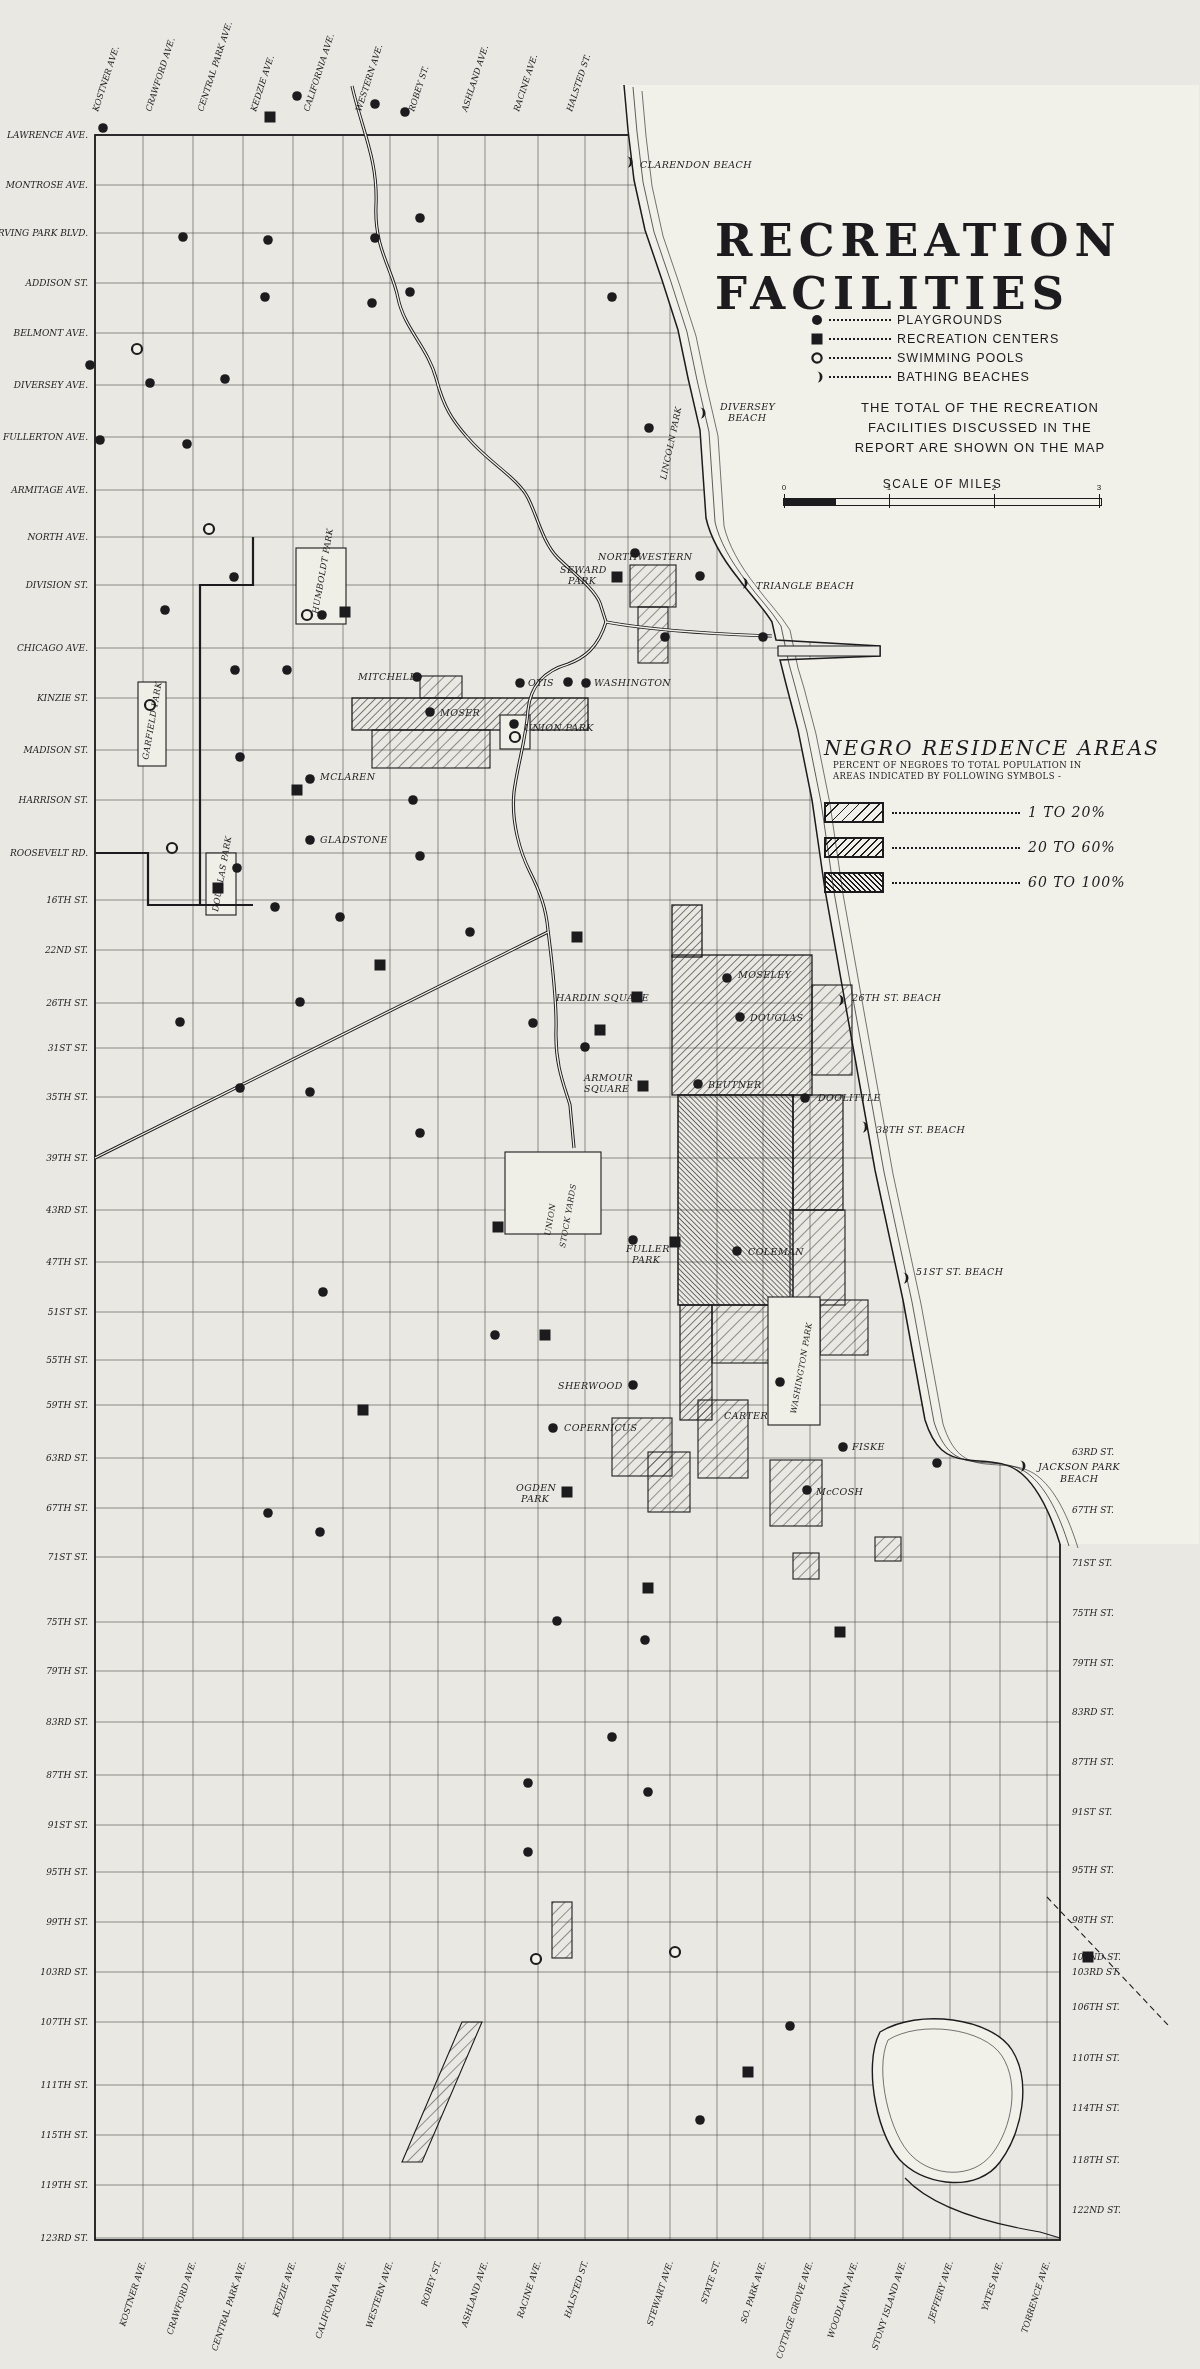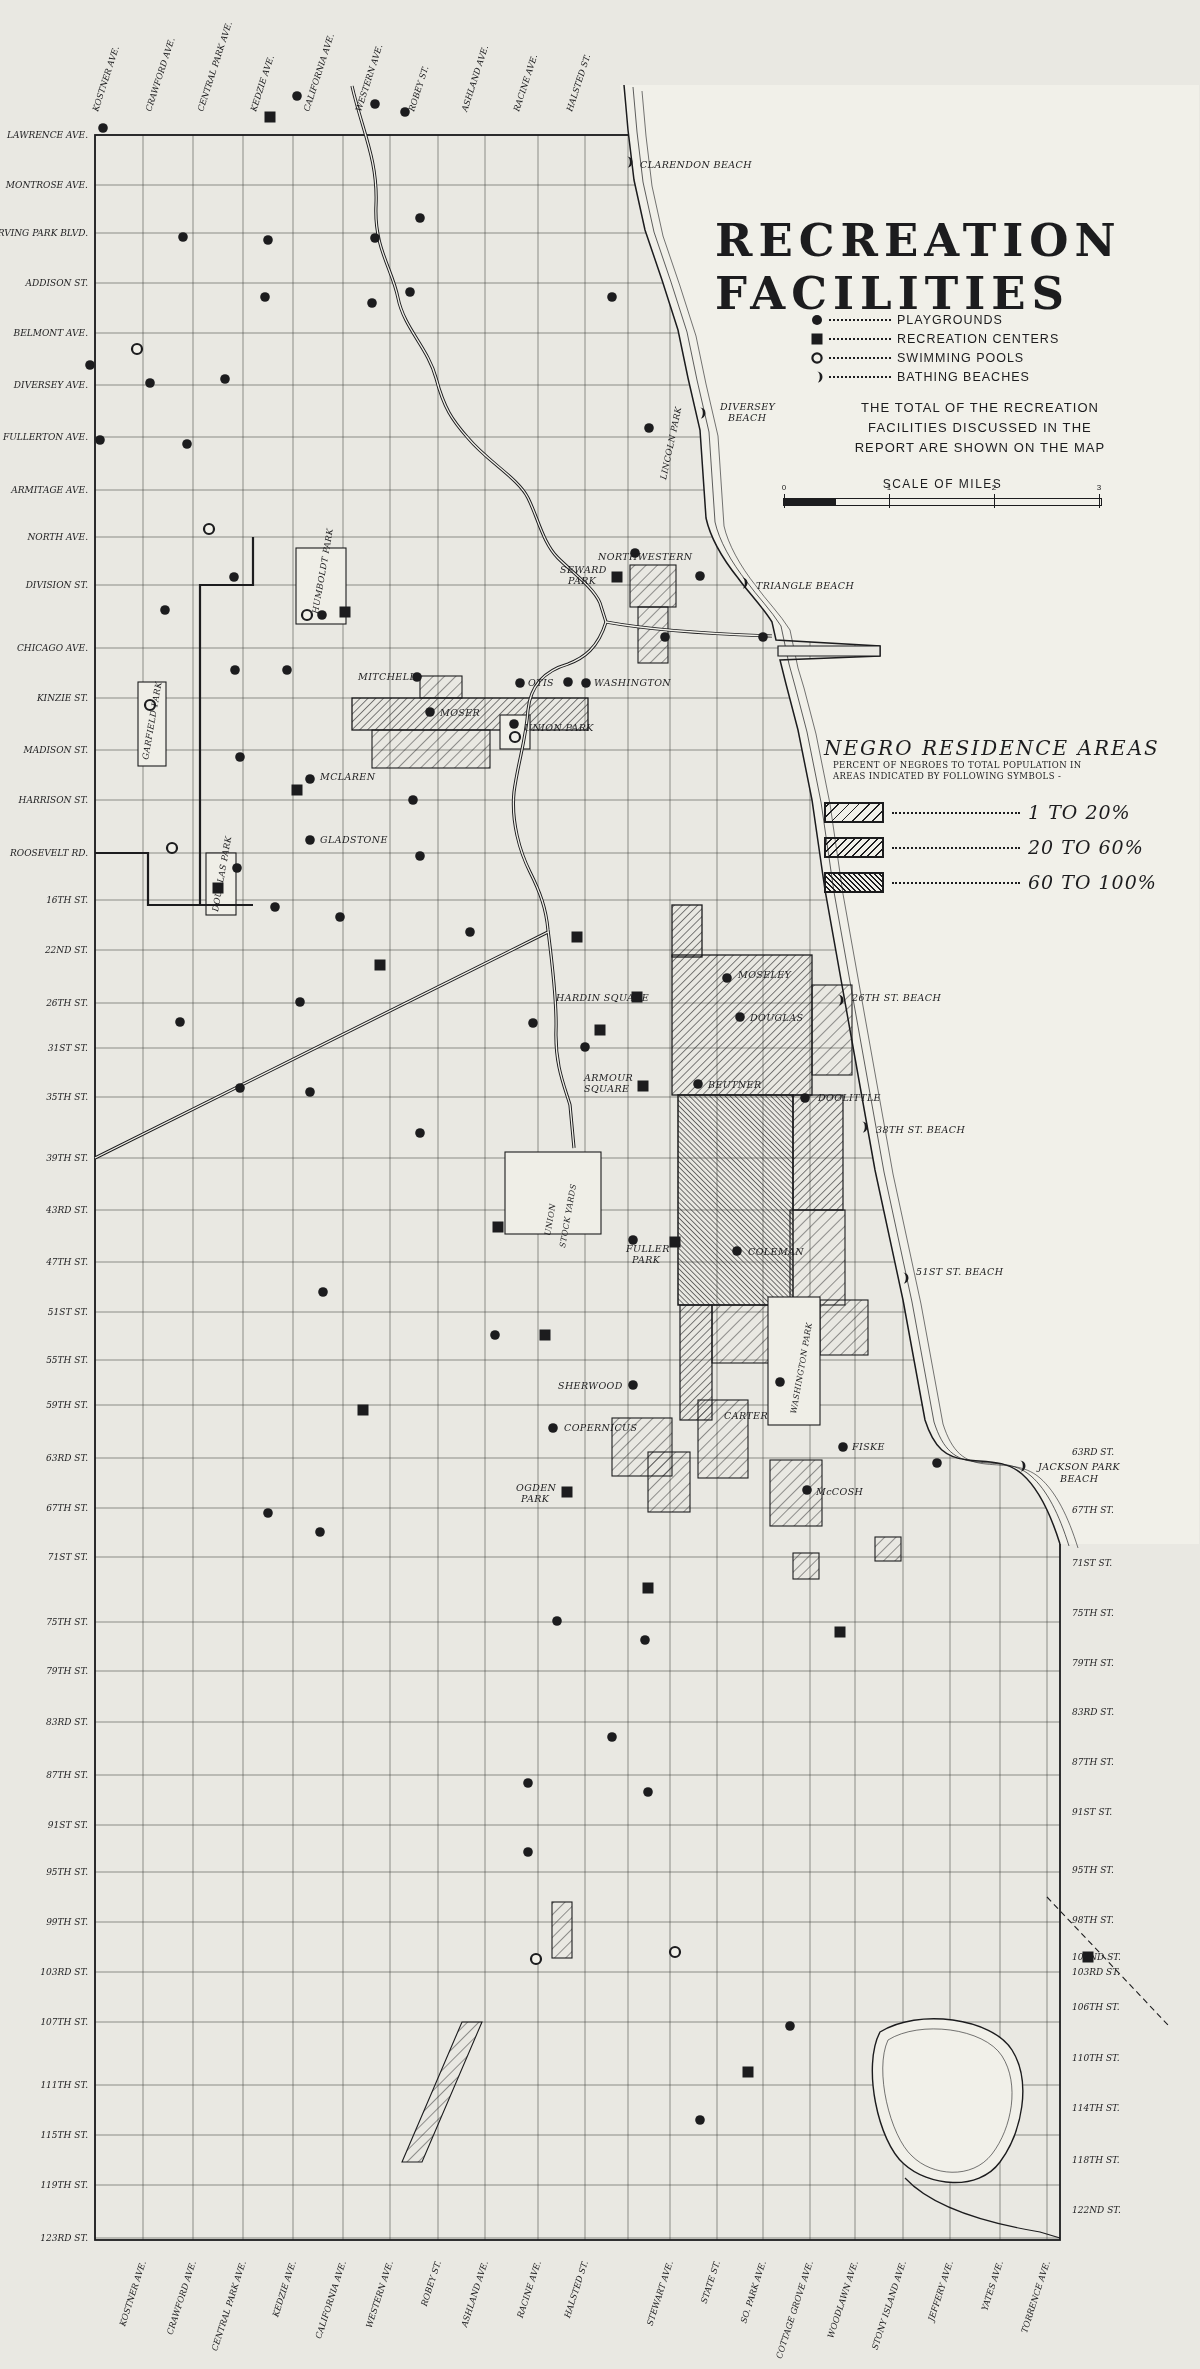--- a/index.html
+++ b/index.html
@@ -31,21 +31,21 @@
   #negro-block{left:824px;top:736px;width:340px;}
   #negro-title{font-family:"DejaVu Serif",serif;font-style:italic;font-size:20px;letter-spacing:2px;white-space:nowrap;}
   .negro-sub{font-family:"DejaVu Serif",serif;font-size:8.5px;letter-spacing:0.4px;line-height:1.35;margin-left:9px;}
   #negro-rows{margin-top:12px;}
   .ng-row{display:flex;align-items:center;height:35px;}
   .ng-swatch{width:56px;height:17px;border:2px solid #1c1c1e;flex:0 0 auto;}
   .sw-light{background:repeating-linear-gradient(-45deg,rgba(0,0,0,0) 0 6px,#1c1c1e 6px 7.2px);}
   .sw-medium{background:repeating-linear-gradient(-45deg,rgba(0,0,0,0) 0 4px,#1c1c1e 4px 5.4px);}
   .sw-dense{background:repeating-linear-gradient(45deg,rgba(0,0,0,0) 0 2.2px,#1c1c1e 2.2px 3.6px);}
   .ng-leader{flex:0 0 128px;border-bottom:2px dotted #1c1c1e;height:1px;margin:0 8px;}
-  .ng-label{font-family:"DejaVu Serif",serif;font-style:italic;font-size:19px;letter-spacing:1px;white-space:nowrap;}
+  .ng-label{font-family:"DejaVu Serif",serif;font-style:italic;font-size:14px;letter-spacing:1px;white-space:nowrap;}
 </style>
 </head>
 <body>
 
 <div id="page">
 
   <svg id="map-svg" width="1200" height="2369" viewBox="0 0 1200 2369">
     <defs>
       <pattern id="hatch-light" width="8" height="8" patternUnits="userSpaceOnUse" patternTransform="rotate(45)">
         <rect width="8" height="8" fill="none"></rect>

